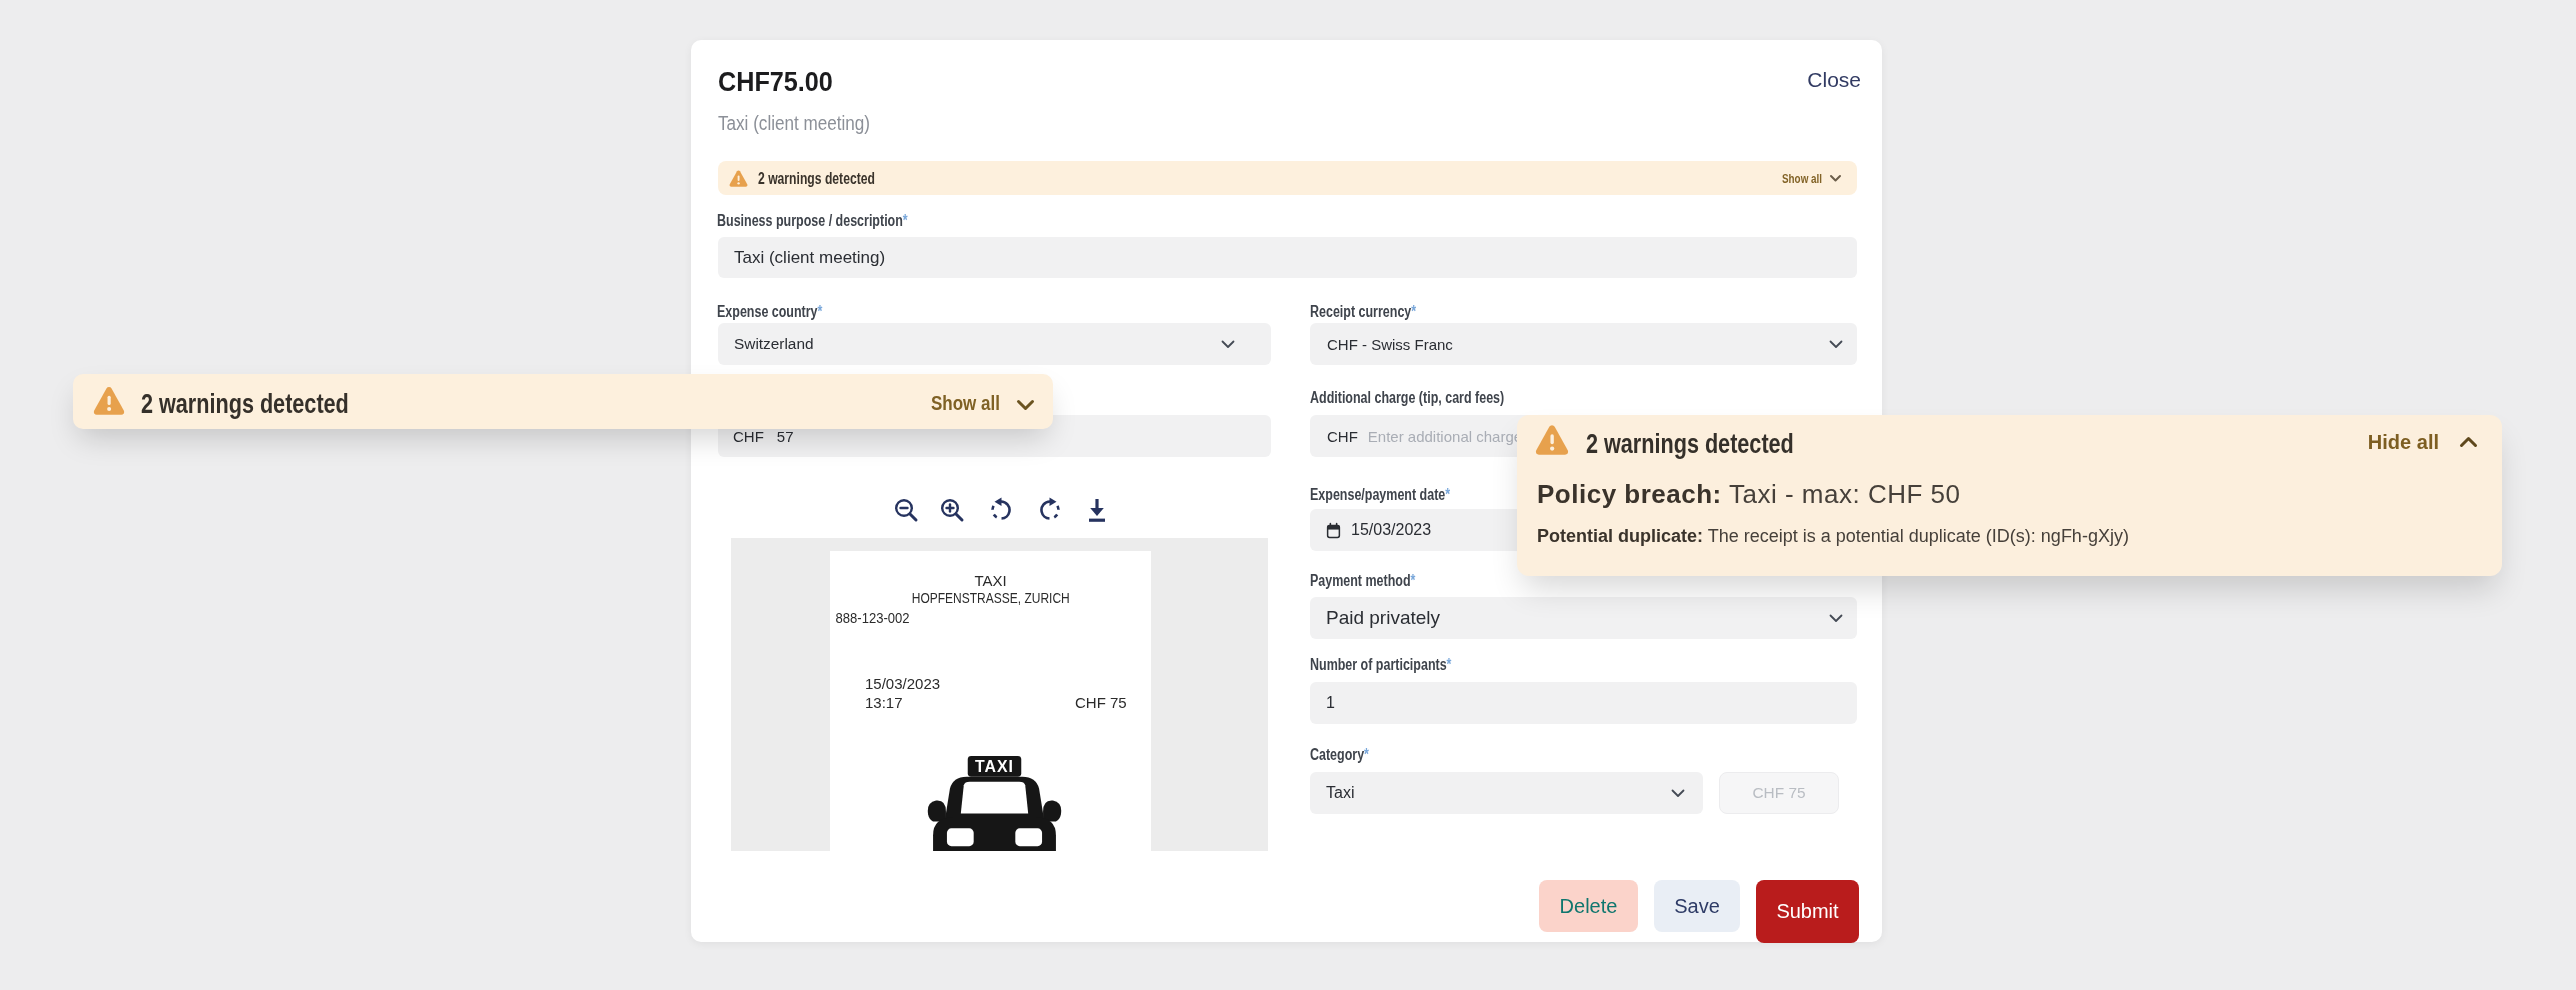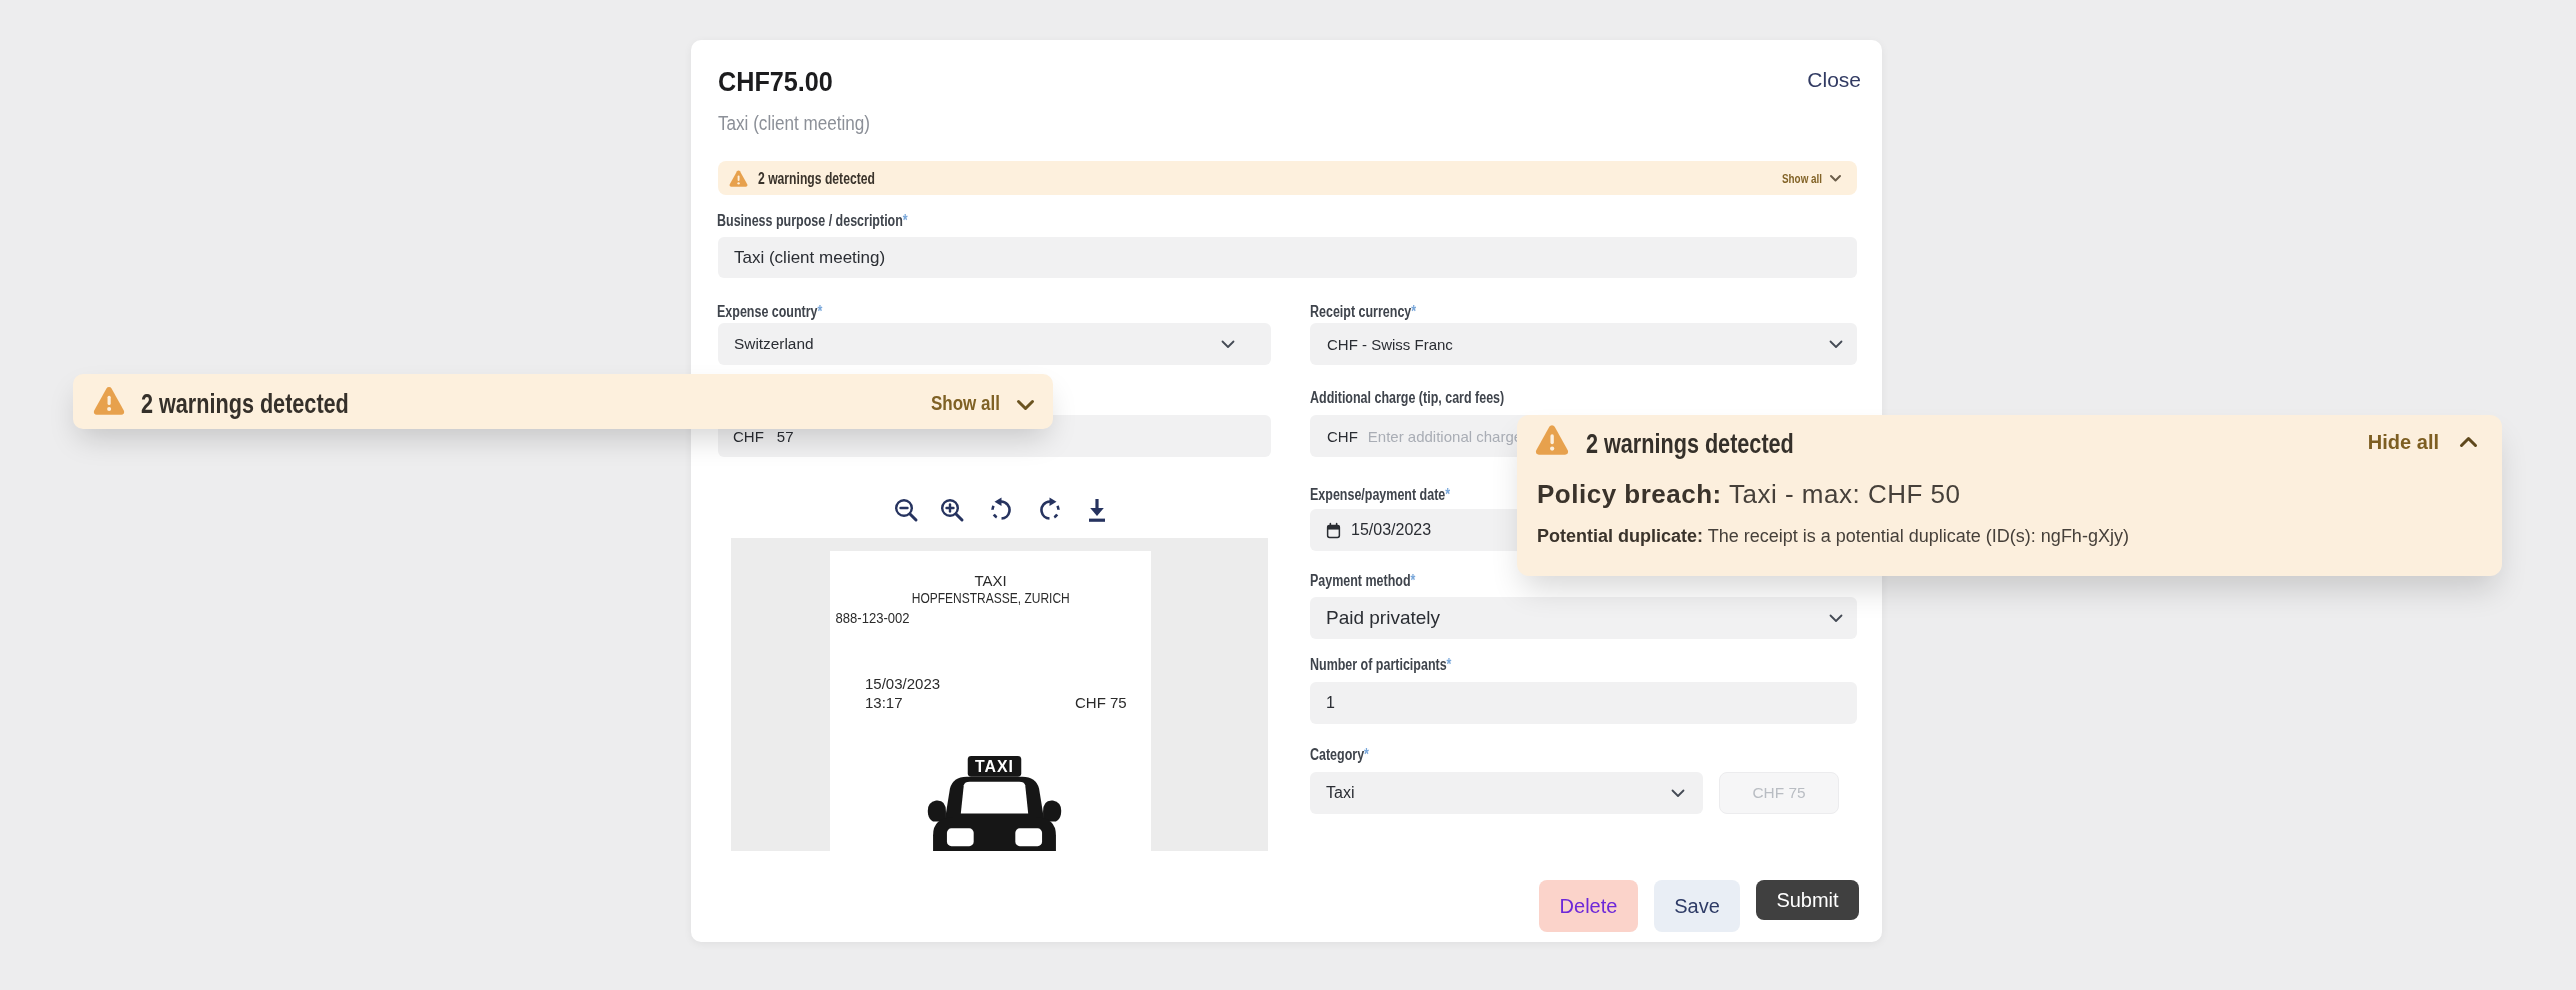--- a/index.html
+++ b/index.html
@@ -122,23 +122,23 @@
     <path d="M18 64 L23 33 Q26 21 40 21 L96 21 Q110 21 113 33 L118 64 Z" fill="#161616"></path>
     <path d="M34 58 L37 29.5 Q38 26 43 26 L93 26 Q98 26 99 29.5 L102 58 Z" fill="#fff"></path>
     <path d="M1 59 Q-1 47 9 45 Q19 44 19 56 L19 66 L6 66 Q2 64 1 59 Z" fill="#161616"></path>
     <path d="M135 59 Q137 47 127 45 Q117 44 117 56 L117 66 L130 66 Q134 64 135 59 Z" fill="#161616"></path>
     <path d="M6 110 L6 80 Q6 62 26 62 L110 62 Q130 62 130 80 L130 110 Z" fill="#161616"></path>
     <rect x="20" y="73" width="27" height="18" rx="4.5" fill="#fff"></rect>
     <rect x="89" y="73" width="27" height="18" rx="4.5" fill="#fff"></rect>
   </svg>
 </div>
 
-<div class="abs btn" style="left:1539px; top:880px; width:99px; height:52px; background:#fbd3ca; color:#6d28d9;">Delete</div>
+<div class="abs btn" style="left:1539px; top:880px; width:99px; height:52px; background:#fbd3ca; color:#0f766e;">Delete</div>
 <div class="abs btn" style="left:1654px; top:880px; width:86px; height:52px; background:#e9eef5; color:#2e3b66;">Save</div>
-<div class="abs btn" style="left:1756px; top:880px; width:103px; height:40px; background:#404040; color:#ffffff;">Submit</div>
+<div class="abs btn" style="left:1756px; top:880px; width:103px; height:63px; background:#b91c1c; color:#ffffff;">Submit</div>
 
 <div class="abs" style="left:73px; top:374px; width:980px; height:55px; border-radius:10px; background:#fdf0dd; box-shadow:0 14px 30px -6px rgba(0,0,0,0.18);"></div>
 <svg class="abs" style="left:93px; top:386px;" width="32" height="30" viewBox="0 0 24 22">
   <path d="M10.1 1.6 L0.9 18.2 A2.2 2.2 0 0 0 2.8 21.4 H21.2 A2.2 2.2 0 0 0 23.1 18.2 L13.9 1.6 A2.2 2.2 0 0 0 10.1 1.6 Z" fill="#e7a14d"></path>
   <rect x="10.9" y="7" width="2.4" height="7" rx="1.2" fill="#fdf0dd"></rect>
   <circle cx="12.1" cy="17" r="1.5" fill="#fdf0dd"></circle>
 </svg>
 <div class="abs" style="left:141px; top:390px; font-size:28px; font-weight:bold; color:#35302a; line-height:1; transform:scaleX(0.772); transform-origin:0 50%;">2 warnings detected</div>
 <div class="abs" style="left:931px; top:393px; font-size:20px; font-weight:bold; color:#7f6125; line-height:1; transform:scaleX(0.85); transform-origin:0 50%;">Show all</div>
 <svg class="abs" style="left:1016px; top:399px;" width="19" height="12" viewBox="0 0 19 12">

